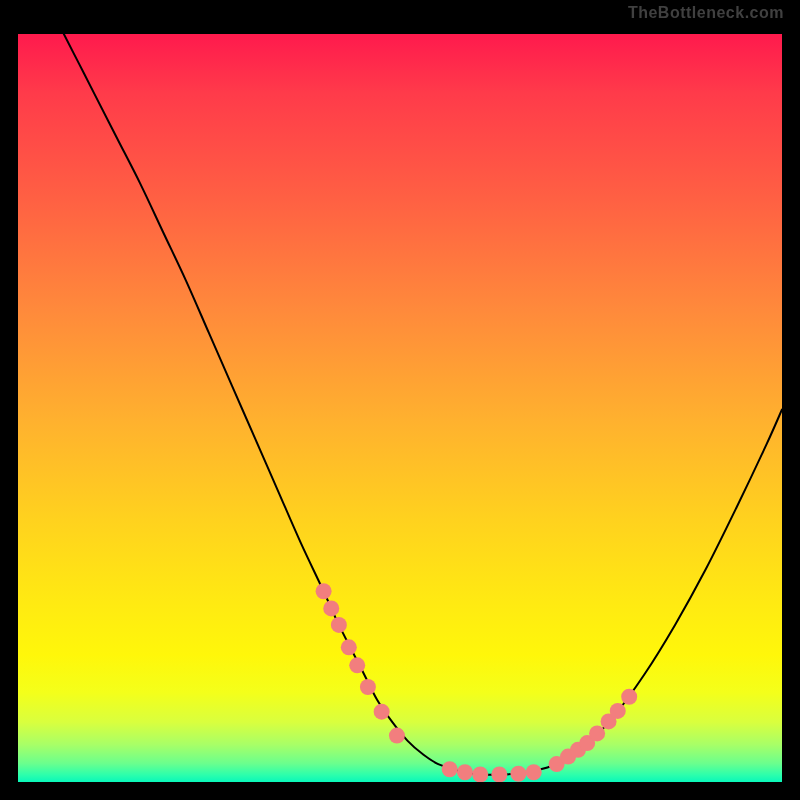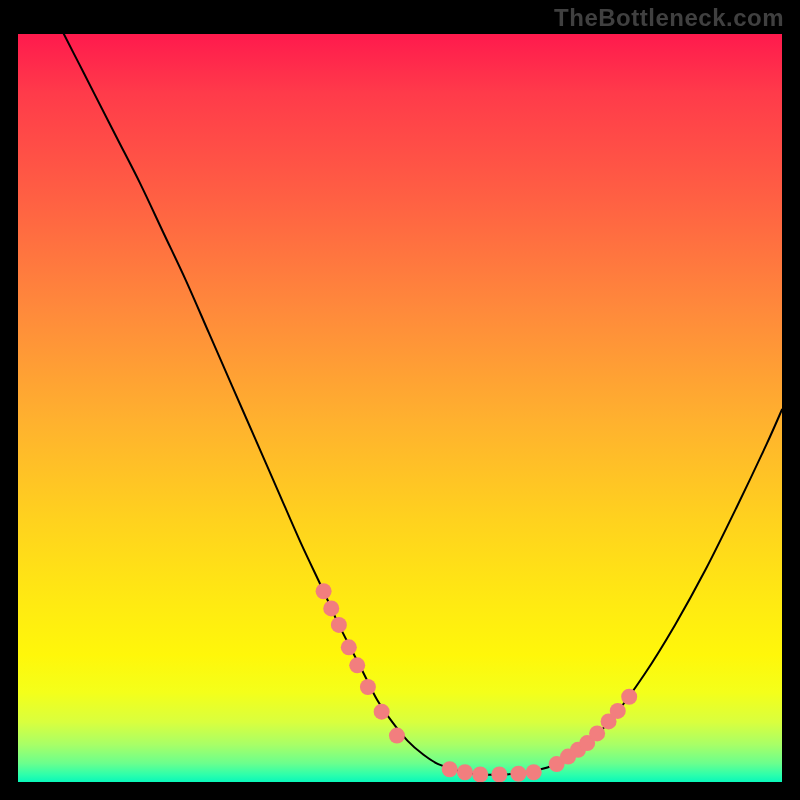--- a/index.html
+++ b/index.html
@@ -15,21 +15,21 @@
     position: relative;
     width: 800px;
     height: 800px;
     background: #000000;
   }
   .watermark {
     position: absolute;
     top: 4px;
     right: 16px;
     color: #404040;
-    font-size: 24px;
+    font-size: 16px;
     font-weight: 600;
     letter-spacing: 0.5px;
     user-select: none;
   }
   .plot {
     position: absolute;
     left: 18px;
     top: 34px;
     width: 764px;
     height: 748px;

